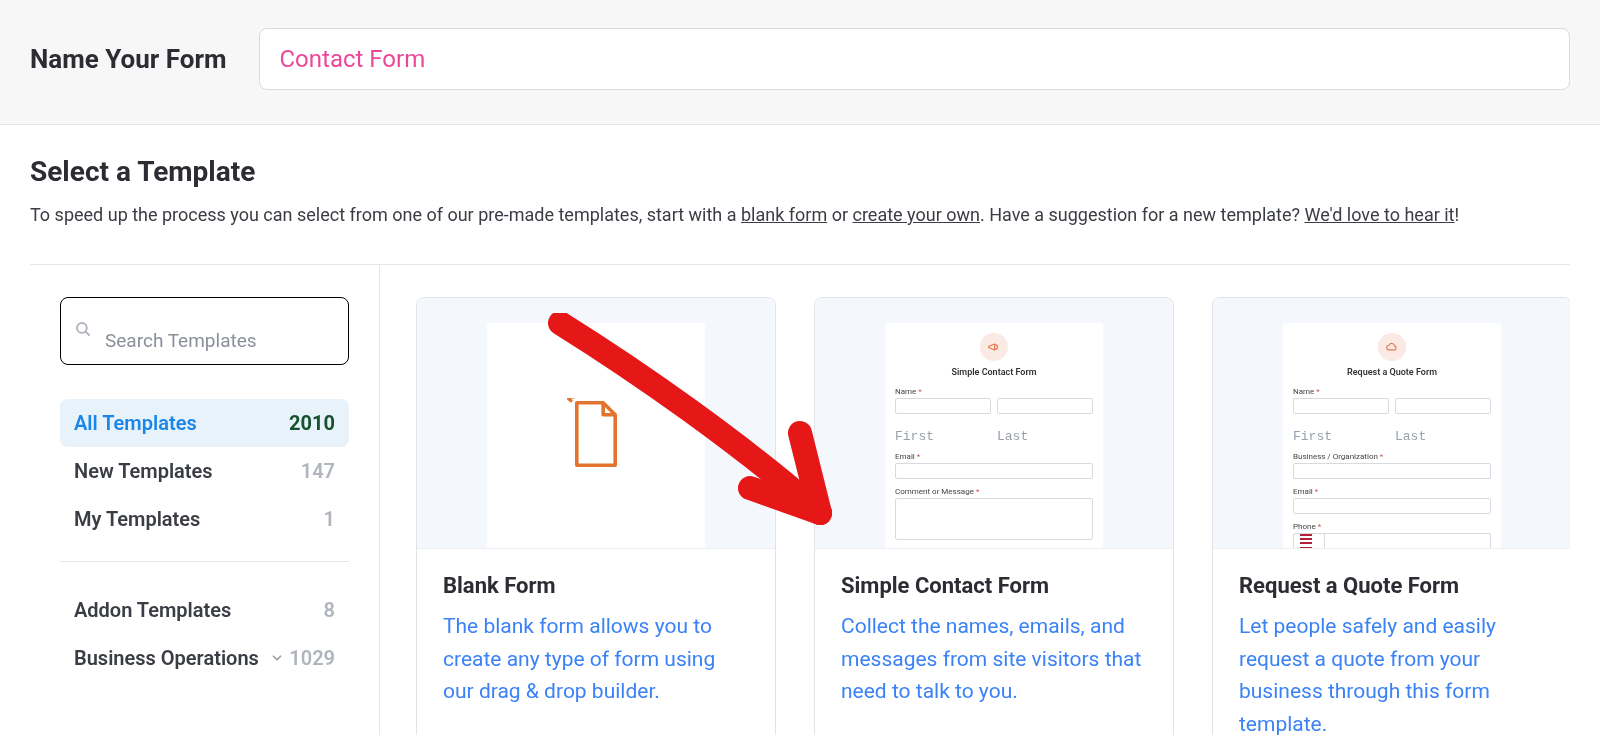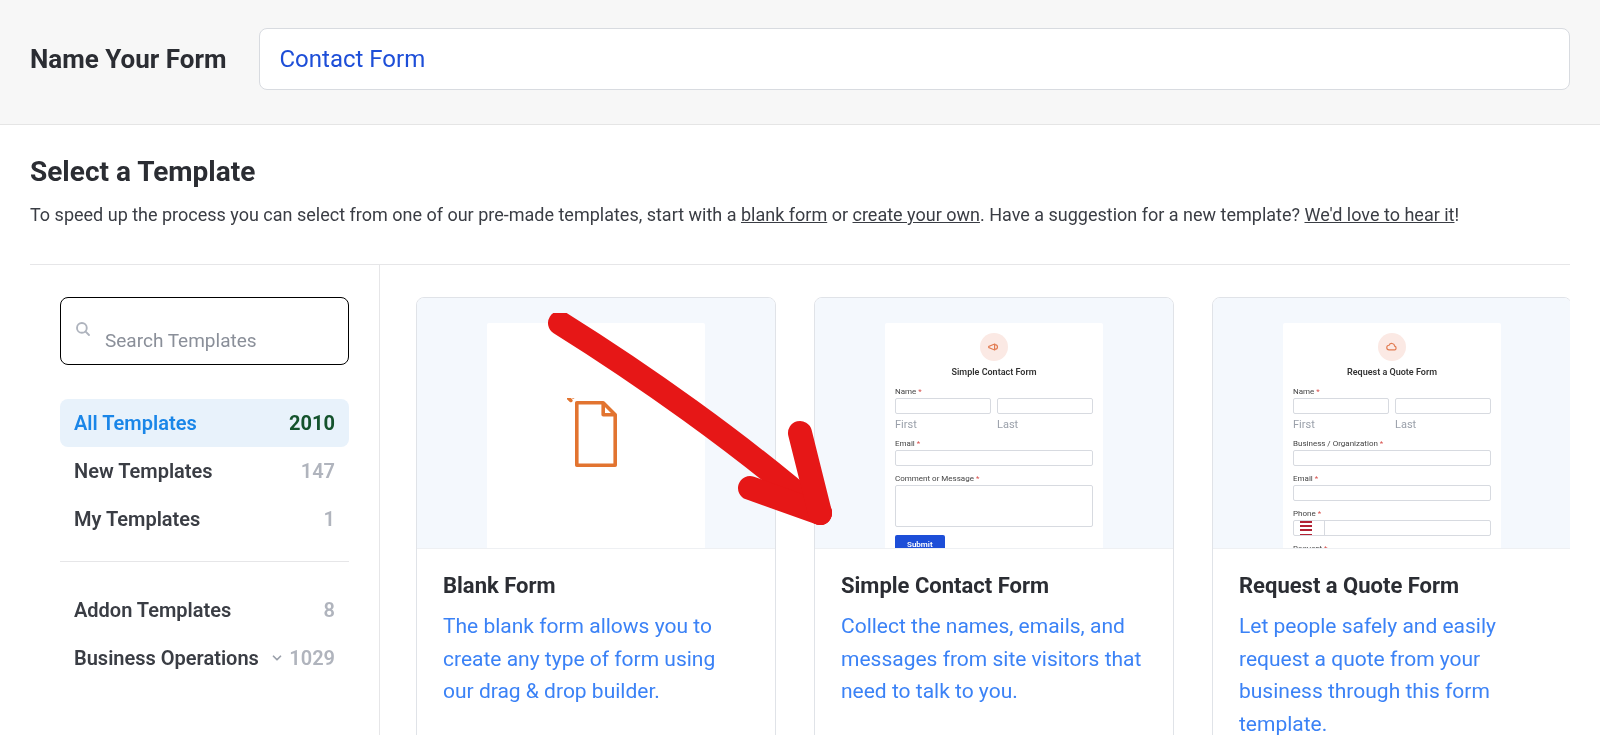--- a/index.html
+++ b/index.html
@@ -21,21 +21,21 @@
   }
   .name-input {
     flex: 1;
     height: 62px;
     border: 1px solid #d8dbe0;
     border-radius: 8px;
     font-size: 24px;
     padding: 0 20px;
     background: #fff;
     font-family: inherit;
-    color: #1d4ed8;
+    color: #ec4899;
   }
 
   .content {
     padding: 30px 30px 0 30px;
   }
   .select-heading {
     font-size: 28px;
     font-weight: 700;
     margin: 0 0 14px 0;
   }
@@ -186,21 +186,21 @@
   .mini-input {
     height: 16px;
     border: 1px solid #d7dae0;
     border-radius: 2px;
     background: #fff;
     width: 100%;
   }
   .mini-textarea { height: 42px; }
   .mini-two { display: flex; gap: 6px; }
   .mini-two > div { flex: 1; }
-  .mini-sublabel { font-size: 11px; color: #9aa0aa; margin-top: 4px; }
+  .mini-sublabel { font-size: 13px; color: #9aa0aa; margin-top: 15px; font-family: Liberation Mono, monospace; }
   .mini-submit {
     display: inline-block;
     background: #1d4ed8;
     color: #fff;
     font-size: 8px;
     padding: 5px 12px;
     border-radius: 2px;
     font-weight: 600;
   }
   .mini-flag {

